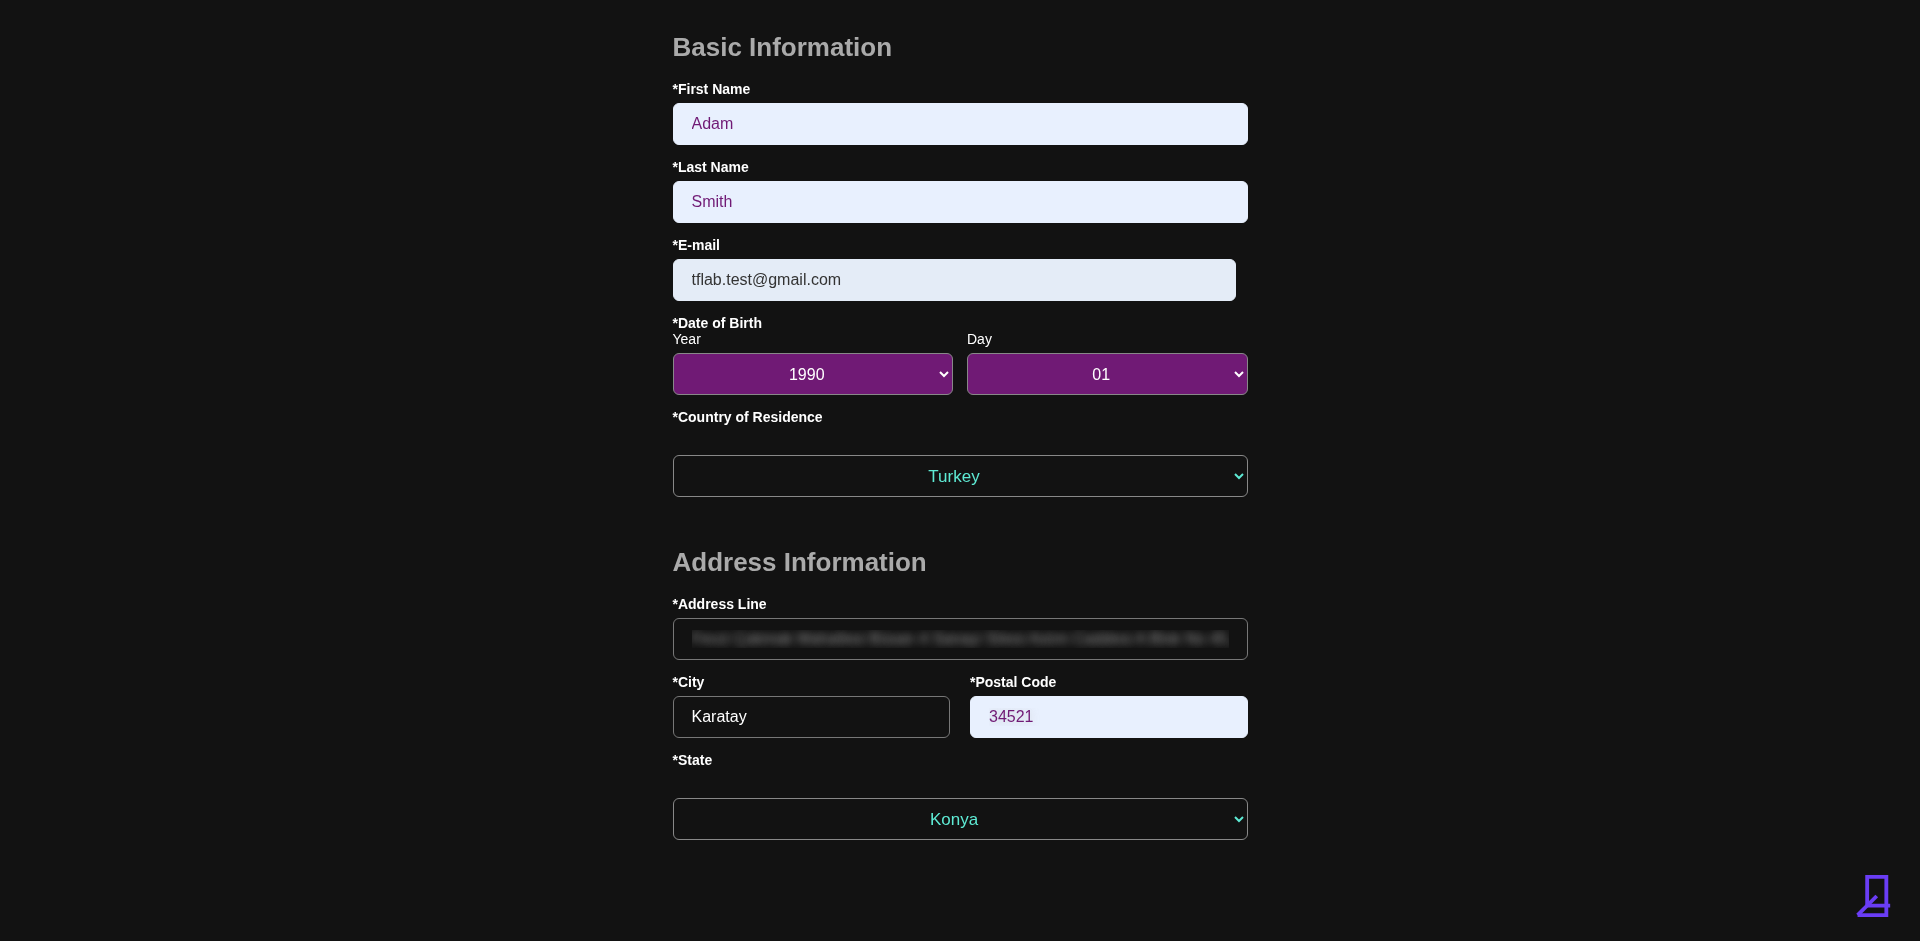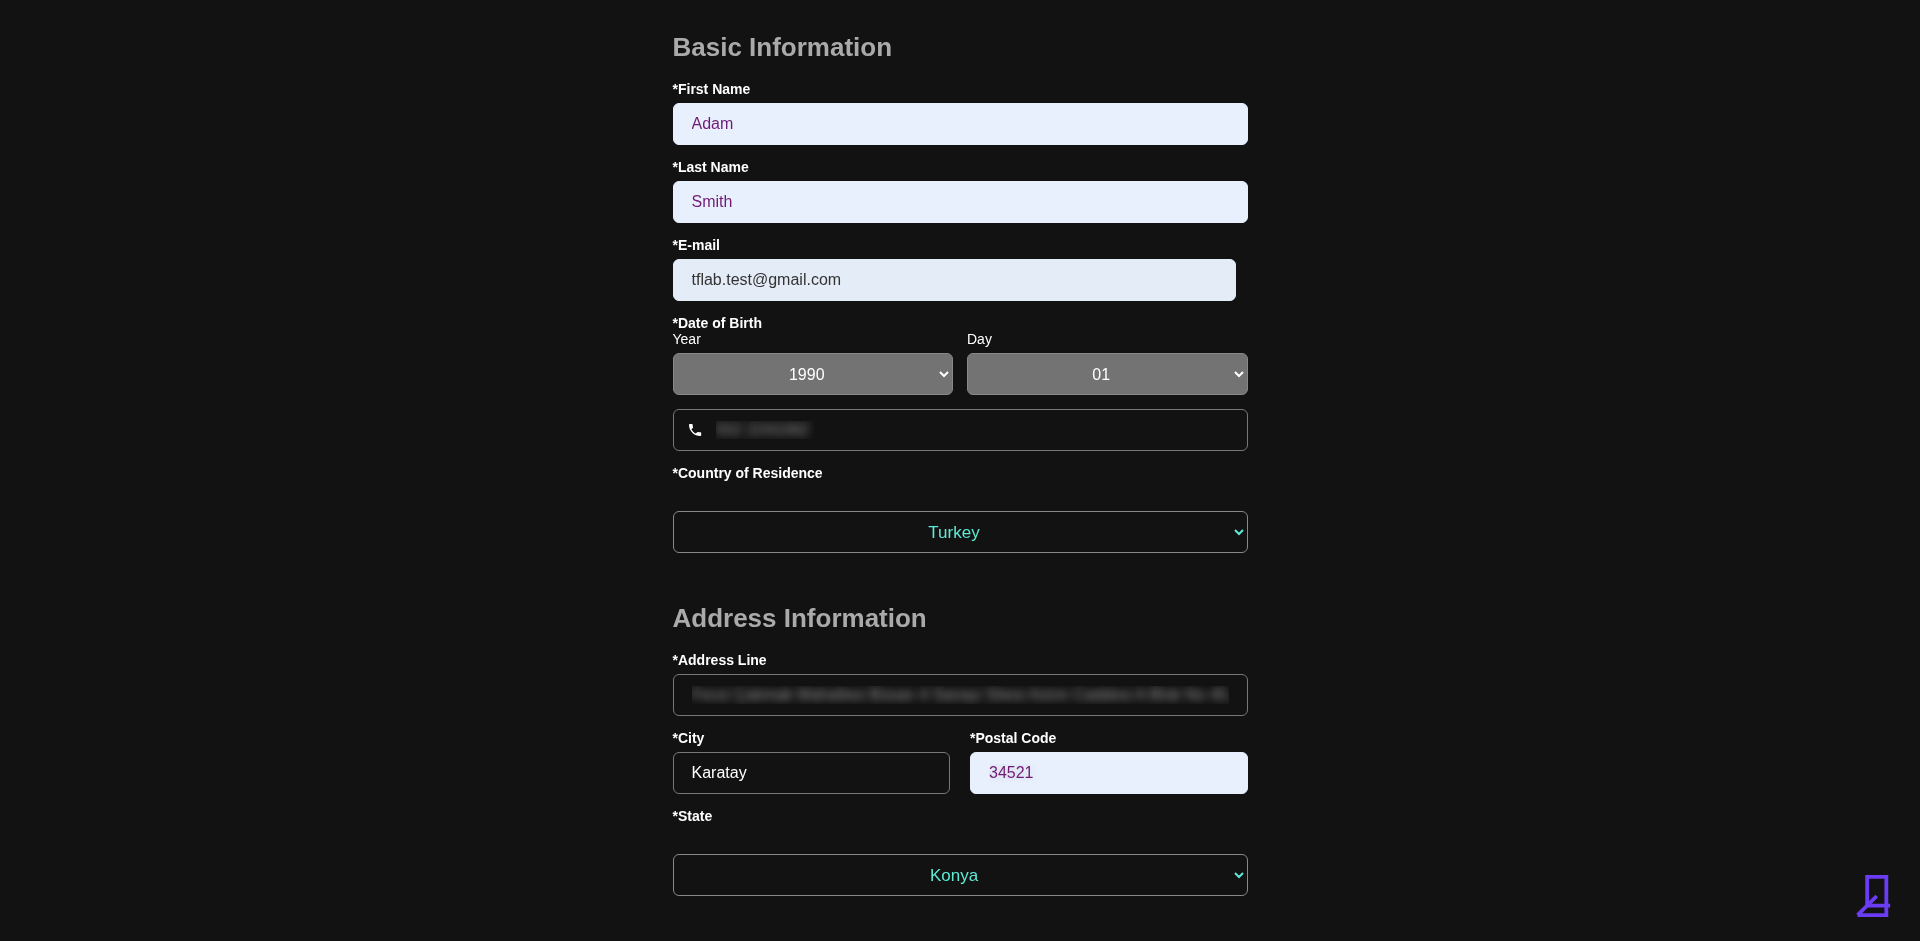--- a/index.html
+++ b/index.html
@@ -49,21 +49,21 @@
       outline: none;
     }
     .text-input.autofilled { background: #e8f0fe; color: #701a75; border-color: #e8f0fe; }
     .email-wrap { position: relative; width: calc(100% - 12px); }
     .email-wrap .text-input { background: #e4ecf7; color: #333; border-color: #e4ecf7; }
     .select-input {
       width: 100%;
       height: 42px;
       border: 1px solid #888;
       border-radius: 6px;
-      background: #737373;
+      background: #701a75;
       color: #fff;
       font-size: 16px;
       text-align: center;
       text-align-last: center;
       outline: none;
       padding: 0 10px;
     }
     .select-wide {
       width: 100%;
       height: 42px;
@@ -133,28 +133,20 @@
       <div class="dob-col">
         <span class="sub-label">Day</span>
         <select class="select-input">
           <option>01</option>
         </select>
       </div>
     </div>
   </div>
 
   <div class="field-group">
-    <div class="phone-wrap">
-      <span class="phone-icon">
-        <svg viewBox="0 0 24 24" fill="currentColor">
-            <path d="M6.6 10.8c1.4 2.8 3.8 5.2 6.6 6.6l2.2-2.2c.3-.3.7-.4 1.1-.3 1.2.4 2.5.6 3.8.6.6 0 1 .4 1 1V20c0 .6-.4 1-1 1C10.6 21 3 13.4 3 4c0-.6.4-1 1-1h3.5c.6 0 1 .4 1 1 0 1.3.2 2.6.6 3.8.1.4 0 .8-.3 1.1L6.6 10.8z"></path>
-          </svg>
-      </span>
-      <input type="text" class="text-input phone-input blurred" value="552 2241062" style="">
-    </div>
   </div>
 
   <div class="field-group">
     <label class="field-label">*Country of Residence</label>
     <select class="select-wide">
       <option>Turkey</option>
     </select>
   </div>
 
   <div class="section-spacer"></div>

